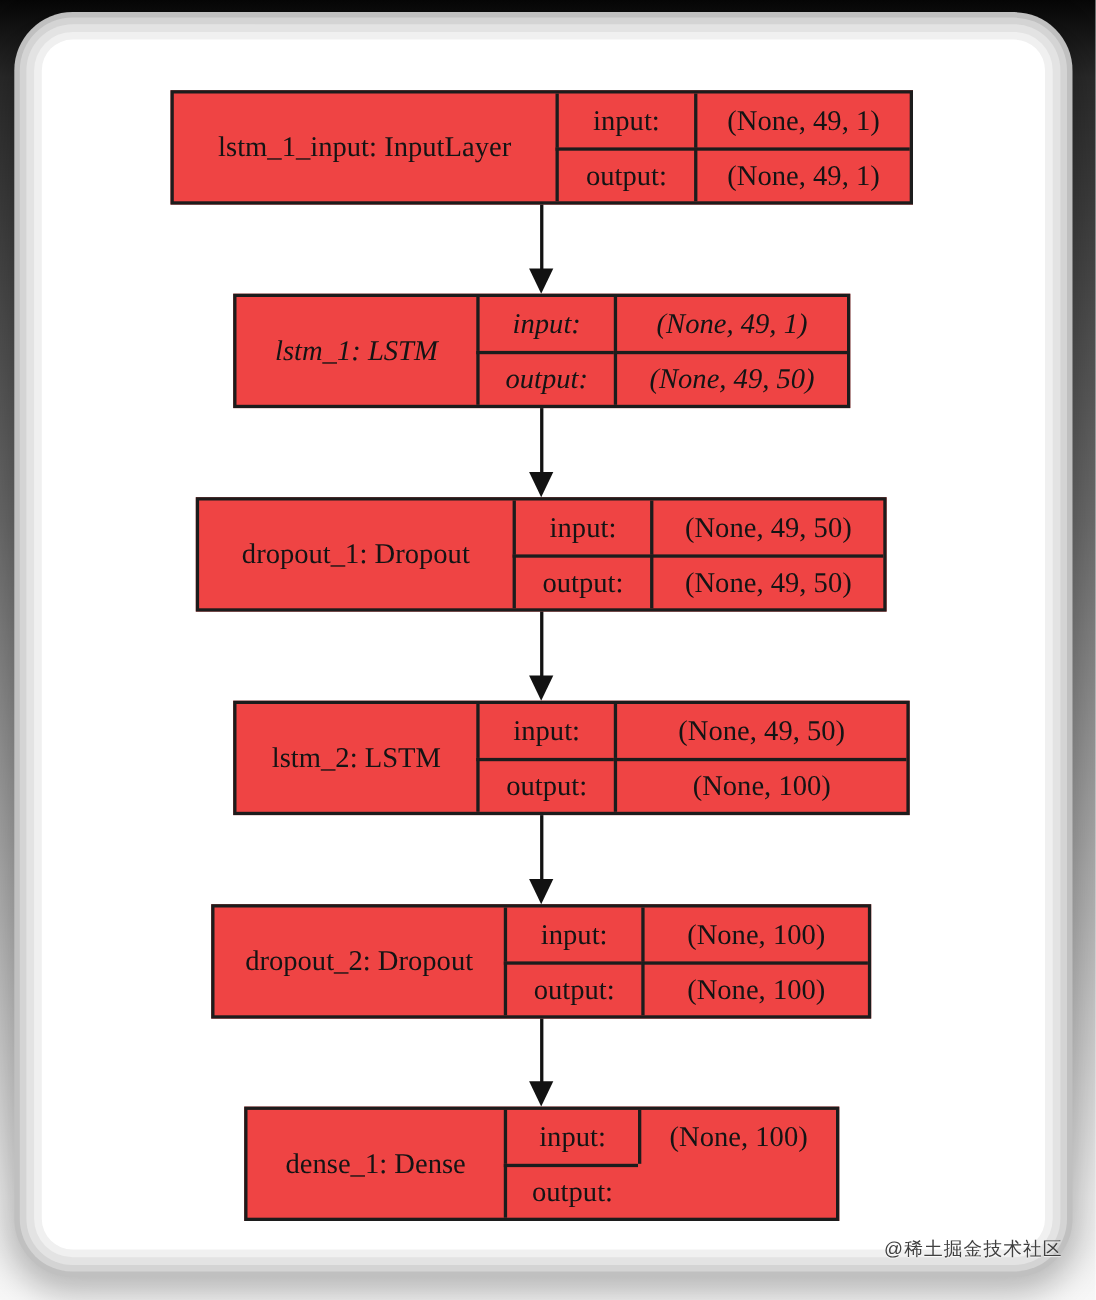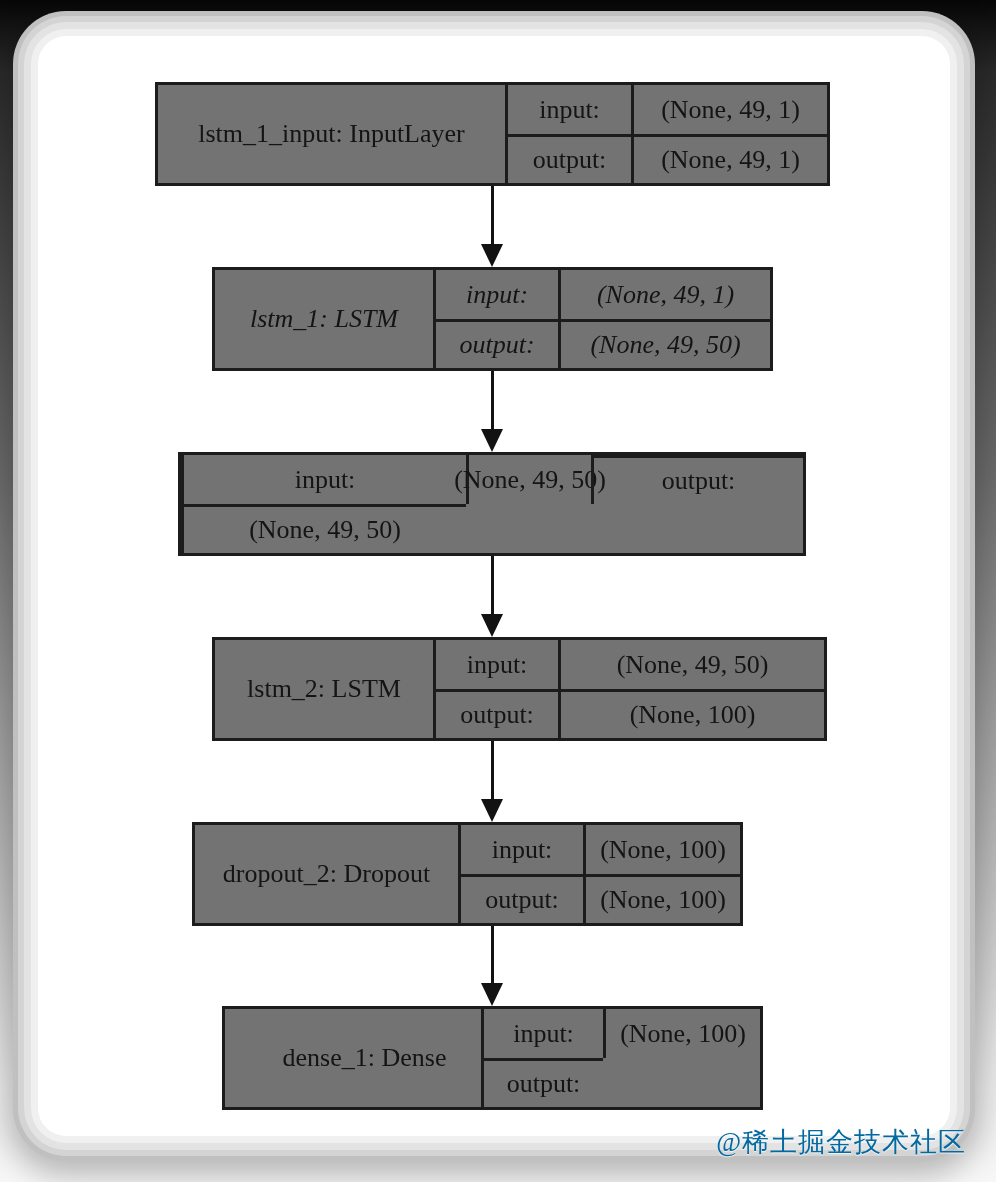--- a/index.html
+++ b/index.html
@@ -21,51 +21,51 @@
       0 0 0 14px #e3e3e3,
       0 0 0 20px #d4d4d4,
       0 0 0 25px #c0c0c0,
       0 10px 30px 30px rgba(0,0,0,0.25);
   }
   .stage{position:absolute;inset:0;}
   
   .node{
     position:absolute;height:104px;box-sizing:border-box;
     display:grid;grid-template-rows:1fr 1fr;
-    background:#737373;border:3px solid var(--bc);
+    background:#ef4444;border:3px solid var(--bc);
     color:var(--tc);font-size:26px;line-height:1;
   }
   .cell{display:flex;align-items:center;justify-content:center;white-space:nowrap;}
   .c-name{grid-row:1 / span 2;}
   .c-io,.c-shape{border-left:3px solid var(--bc);}
   .row2{border-top:3px solid var(--bc);}
   .n1{left:155px;top:82px;  width:675px;grid-template-columns:347px 126px 1fr;}
   .n2{left:212px;top:267px; width:561px;grid-template-columns:218px 125px 1fr;font-style:italic;}
   .n3{left:178px;top:452px; width:628px;grid-template-columns:285px 125px 1fr;}
   .n4{left:212px;top:637px; width:615px;grid-template-columns:218px 125px 1fr;}
-  .n5{left:192px;top:822px; width:551px;grid-template-columns:263px 125px 1fr;}
-  .n6{left:222px;top:1006px;width:541px;grid-template-columns:233px 122px 1fr;padding-left:23px;}
+  .n5{left:192px;top:822px; width:600px;grid-template-columns:263px 125px 1fr;}
+  .n6{left:222px;top:1006px;width:541px;grid-template-columns:233px 122px 1fr;}
   
   .arrow{position:absolute;left:480px;width:25px;}
   .arrow .line{position:absolute;left:11px;top:0;bottom:21px;width:3px;background:#121212;}
   .arrow .head{
     position:absolute;left:1px;bottom:0;width:0;height:0;
     border-left:11px solid transparent;border-right:11px solid transparent;
     border-top:23px solid #121212;
   }
   .a1{top:186px;height:81px;}
   .a2{top:371px;height:81px;}
   .a3{top:556px;height:81px;}
   .a4{top:741px;height:81px;}
   .a5{top:926px;height:80px;}
   
   .watermark{
     position:absolute;right:30px;top:1124px;
-    color:#0369a1;font-family:Liberation Serif, serif;
-    font-size:27px;letter-spacing:1px;text-shadow:0 1px 1px rgba(255,255,255,0.8);
+    color:#404040;font-family:Liberation Sans, sans-serif;
+    font-size:17px;letter-spacing:1px;text-shadow:0 1px 1px rgba(255,255,255,0.8);
   }
 </style>
 </head>
 <body>
 
 <div class="card"></div>
 
 <div class="stage">
 
   <div class="node n1">
@@ -88,20 +88,21 @@
     <div class="cell c-io row2">output:</div>
     <div class="cell c-shape row2">(None, 49, 50)</div>
   </div>
 
   <div class="arrow a2">
       <div class="line"></div>
       <div class="head"></div>
     </div>
 
   <div class="node n3">
+    <div class="cell c-name">dropout_1: Dropout</div>
     <div class="cell c-io">input:</div>
     <div class="cell c-shape">(None, 49, 50)</div>
     <div class="cell c-io row2">output:</div>
     <div class="cell c-shape row2">(None, 49, 50)</div>
   </div>
 
   <div class="arrow a3">
       <div class="line"></div>
       <div class="head"></div>
     </div>

